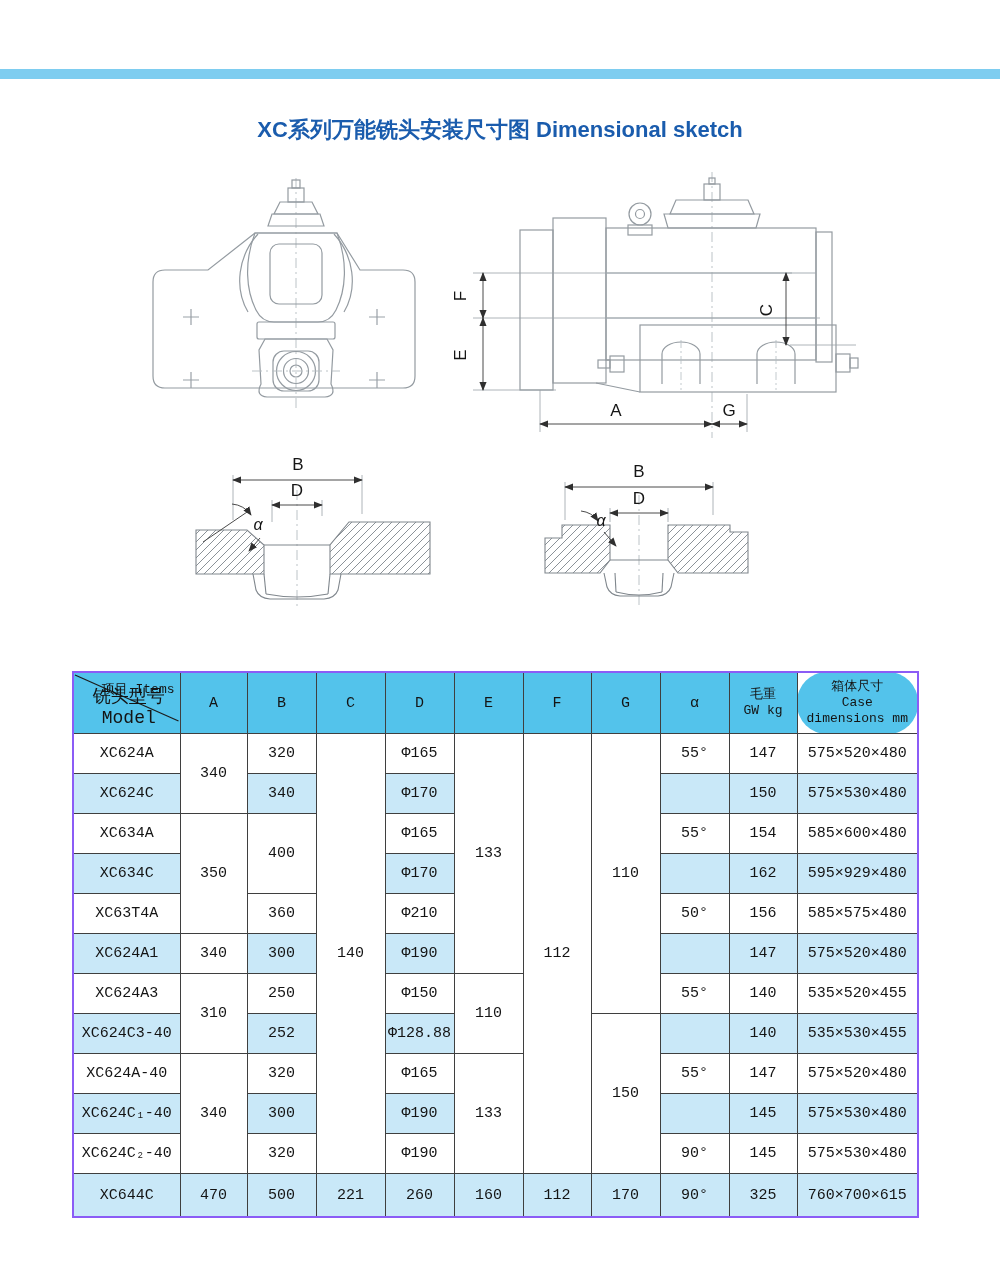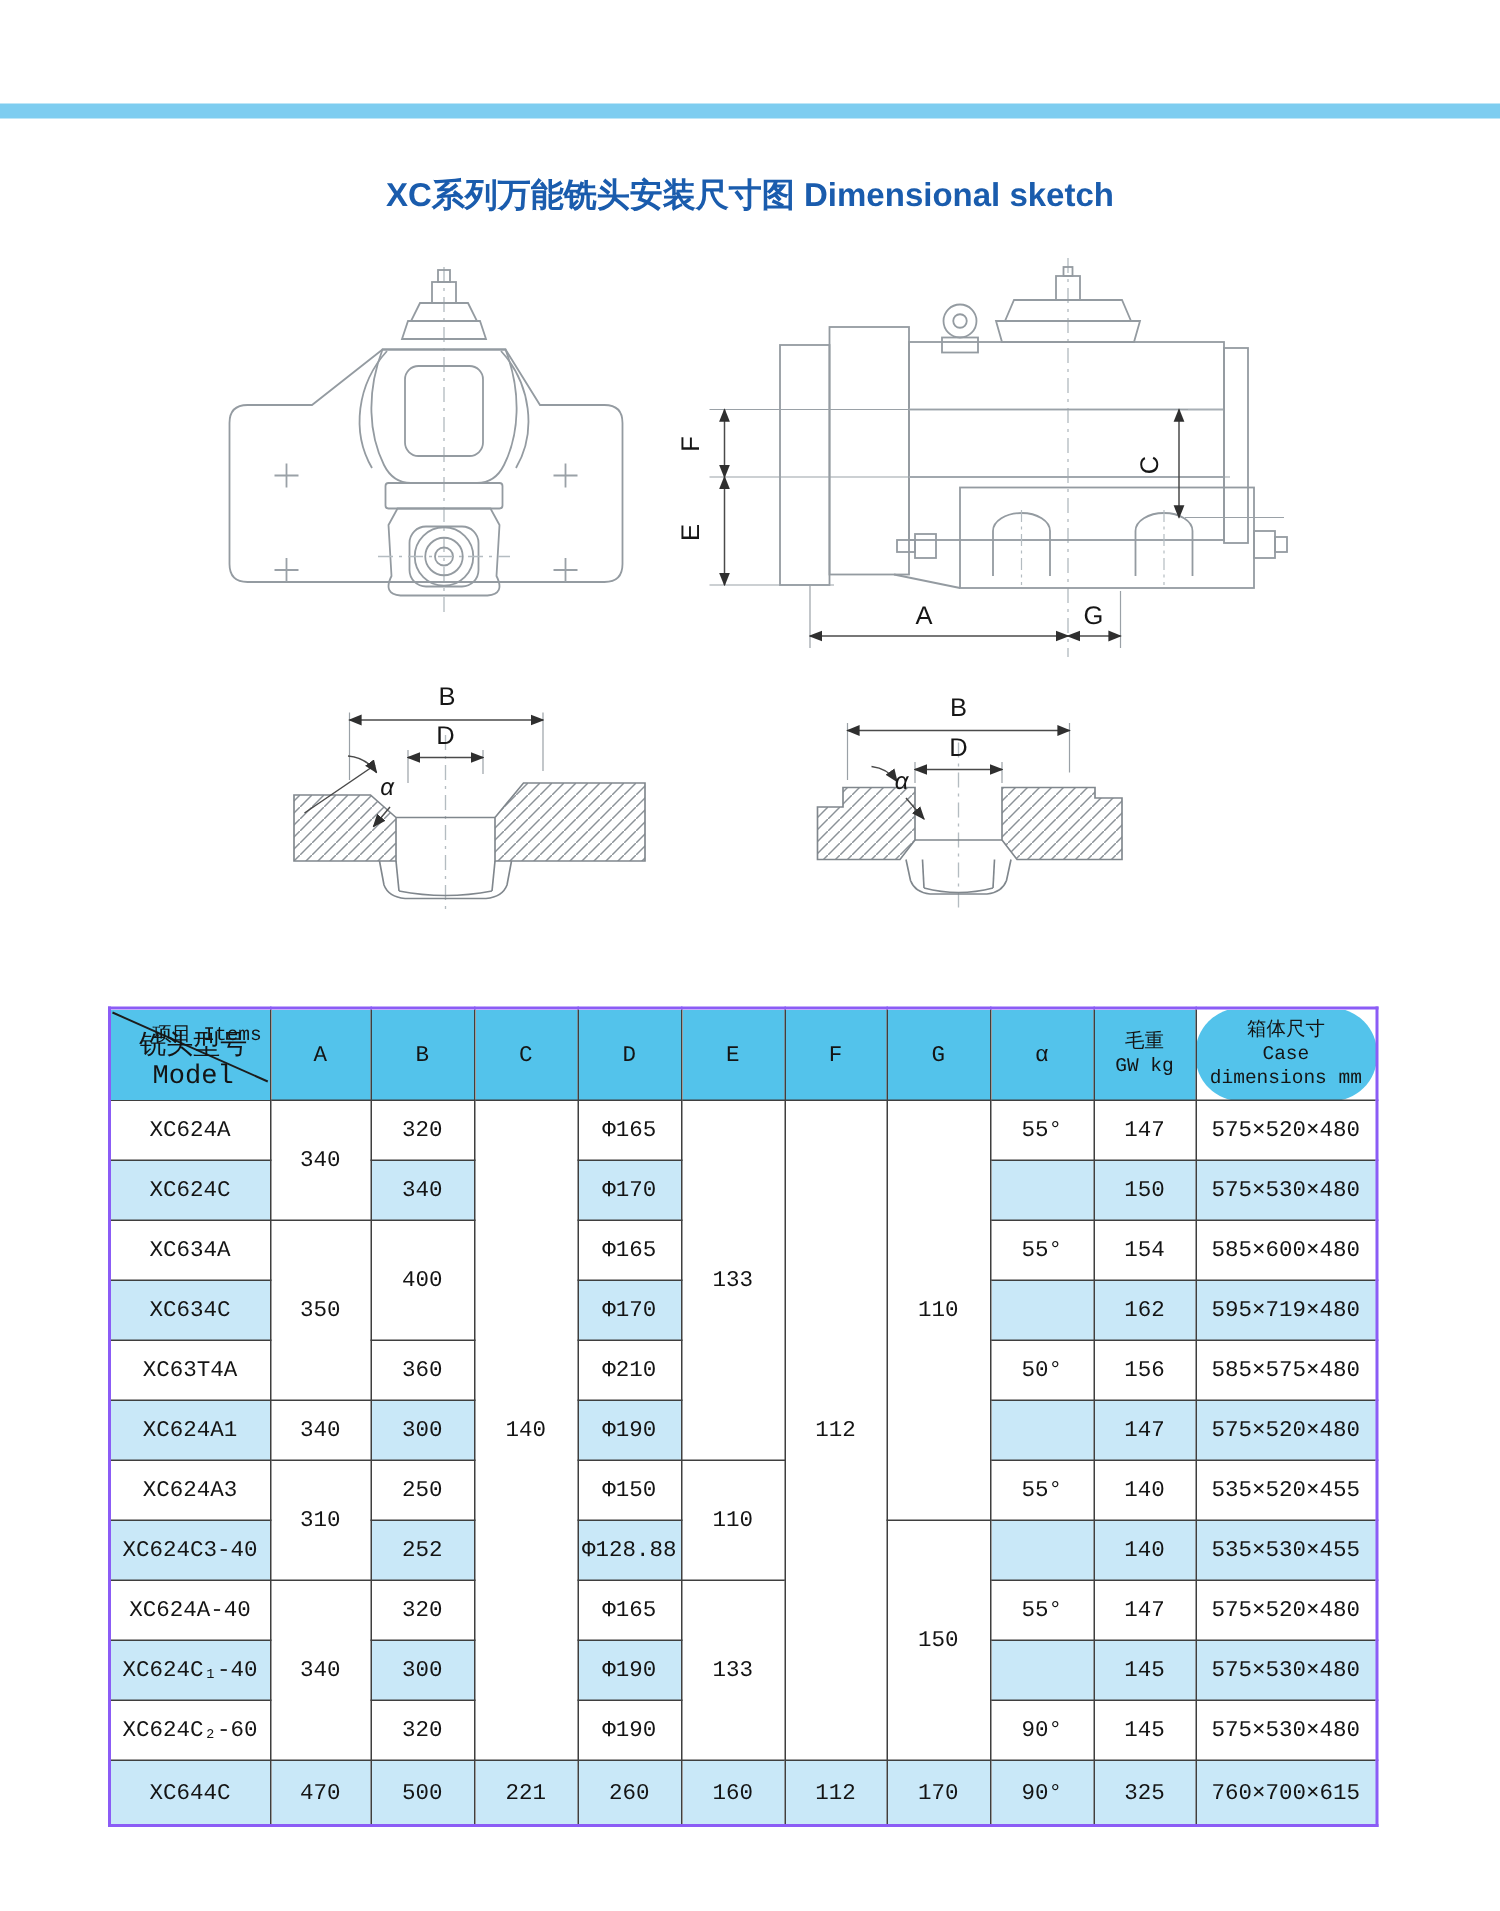--- a/index.html
+++ b/index.html
@@ -243,21 +243,21 @@
           <td>Φ165</td>
           <td>55°</td>
           <td class="bL">154</td>
           <td class="bL">585×600×480</td>
         </tr>
         <tr class="alt">
           <td>XC634C</td>
           <td>Φ170</td>
           <td></td>
           <td class="bL">162</td>
-          <td class="bL">595×719×480</td>
+          <td class="bL">595×929×480</td>
         </tr>
         <tr>
           <td>XC63T4A</td>
           <td>360</td>
           <td>Φ210</td>
           <td>50°</td>
           <td class="bL">156</td>
           <td class="bL">585×575×480</td>
         </tr>
         <tr class="alt">
@@ -300,21 +300,21 @@
         </tr>
         <tr class="alt">
           <td>XC624C₁-40</td>
           <td>300</td>
           <td>Φ190</td>
           <td></td>
           <td class="bL">145</td>
           <td class="bL">575×530×480</td>
         </tr>
         <tr>
-          <td>XC624C₂-60</td>
+          <td>XC624C₂-40</td>
           <td>320</td>
           <td>Φ190</td>
           <td>90°</td>
           <td class="bL">145</td>
           <td class="bL">575×530×480</td>
         </tr>
         <tr class="alt last">
           <td>XC644C</td>
           <td>470</td>
           <td>500</td>

